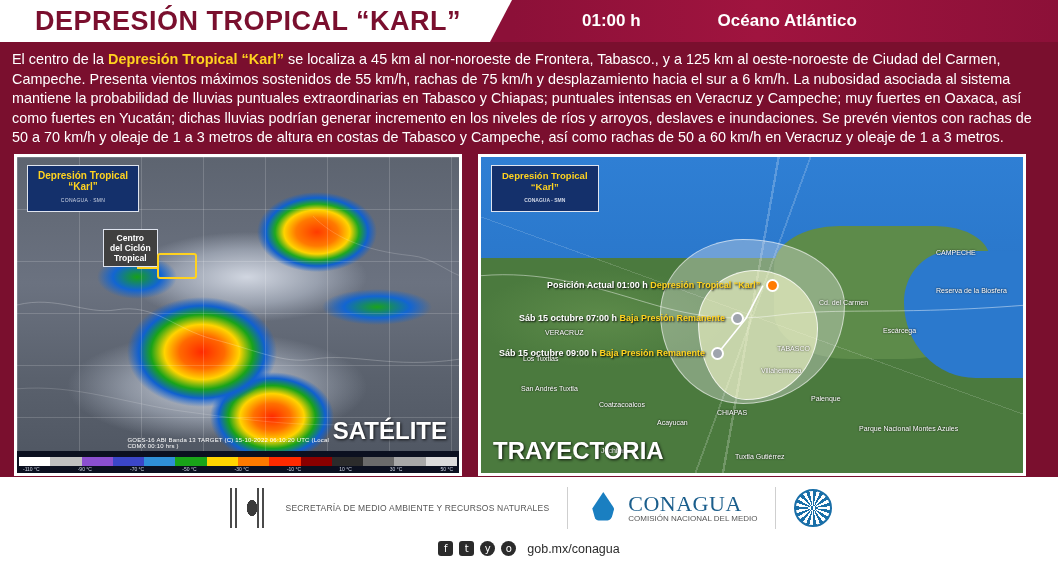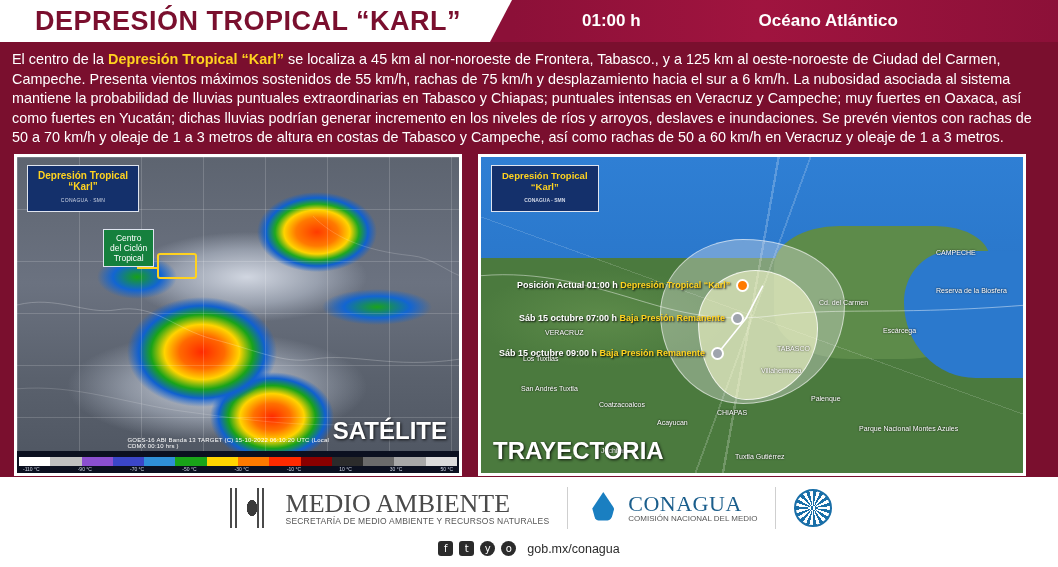--- a/index.html
+++ b/index.html
@@ -25,21 +25,21 @@
     font-family: "Liberation Sans", sans-serif;
     padding-right: 16px;
   }
   .header-right {
     flex: 1; display: flex; align-items: center;
     color: #ffffff; font-size: 17px; font-weight: bold;
     background: linear-gradient(90deg,#8c1038 0%, #a0143f 45%, #8c1038 100%);
   }
   .hr-date { margin-left: 28px; }
   .hr-time { margin-left: 70px; }
-  .hr-basin { margin-left: 118px; }
+  .hr-basin { margin-left: 77px; }
 
   
   .bodytext {
     padding: 8px 12px 6px 12px;
     color: #ffffff;
     font-size: 14.4px;
     line-height: 19.5px;
     text-align: left;
   }
   .bodytext b.k { color: #ffd21f; }
@@ -77,22 +77,22 @@
     position: absolute; left: 10px; top: 8px;
     background: #14306b; border: 1px solid #dfe4ef;
     color: #ffffff; padding: 4px 10px 5px 10px; text-align: center;
     line-height: 11px;
   }
   .sat-legend-box .l1 { font-size: 10px; font-weight: bold; color: #ffd21f; }
   .sat-legend-box .l2 { font-size: 10px; font-weight: bold; color: #ffd21f; }
   .sat-logo { font-size: 5px; color:#cfd6e6; margin-top:3px; letter-spacing:.3px;}
   .sat-center-label {
     position: absolute; left: 86px; top: 72px;
-    background: #15803d; border: 1px solid #dfe4ef;
-    color: #ffffff; font-size: 8.5px; font-weight: normal; line-height: 10px;
+    background: #404040; border: 1px solid #dfe4ef;
+    color: #ffffff; font-size: 8.5px; font-weight: bold; line-height: 10px;
     padding: 3px 6px; text-align: center;
   }
   .sat-marker {
     position: absolute; left: 140px; top: 96px; width: 40px; height: 26px;
     border: 2px solid #ffd21f; border-radius: 3px;
   }
   .sat-marker:after{
     content:""; position:absolute; left:-22px; top:12px; width:22px; height:2px; background:#ffd21f;
   }
   .sat-caption {
@@ -317,21 +317,21 @@
         <polyline points="285,130 268,163 240,198" fill="none" stroke="#ffffff" stroke-width="1.6"></polyline>
         <path d="M0,120 C60,115 110,130 160,145 C200,157 240,168 300,160 C360,152 420,160 548,150" fill="none" stroke="rgba(255,255,255,0.45)" stroke-width="1"></path>
       </svg>
 
       <div class="traj-legend">
         <div>Depresión Tropical</div>
         <div>“Karl”</div>
         <div class="traj-logo">CONAGUA · SMN</div>
       </div>
 
-      <div class="pt pt1" style="left:36px; top:122px;">
+      <div class="pt pt1" style="left:66px; top:122px;">
         <span class="lbl">
           <span>Posición Actual 01:00 h</span>
           <span class="em">Depresión Tropical “Karl”</span>
         </span>
         <span class="dot"></span>
       </div>
 
       <div class="pt pt2" style="left:38px; top:155px;">
         <span class="lbl">
           <span>Sáb 15 octubre 07:00 h</span>
@@ -367,21 +367,20 @@
 
       <div class="traj-caption">TRAYECTORIA</div>
     </div>
   </div>
 
   <div class="footer">
     <div class="footer-logos">
       <div class="logo-block">
         <div class="eagle"></div>
         <div class="ma-text">
-          <div class="ma-1">MEDIO AMBIENTE</div>
           <div class="ma-2">SECRETARÍA DE MEDIO AMBIENTE Y RECURSOS NATURALES</div>
         </div>
       </div>
       <div class="divider"></div>
       <div class="logo-block">
         <div class="con-drop"></div>
         <div class="con-text">
           <div class="con-1">CONAGUA</div>
           <div class="con-2">COMISIÓN NACIONAL DEL MEDIO</div>
         </div>

